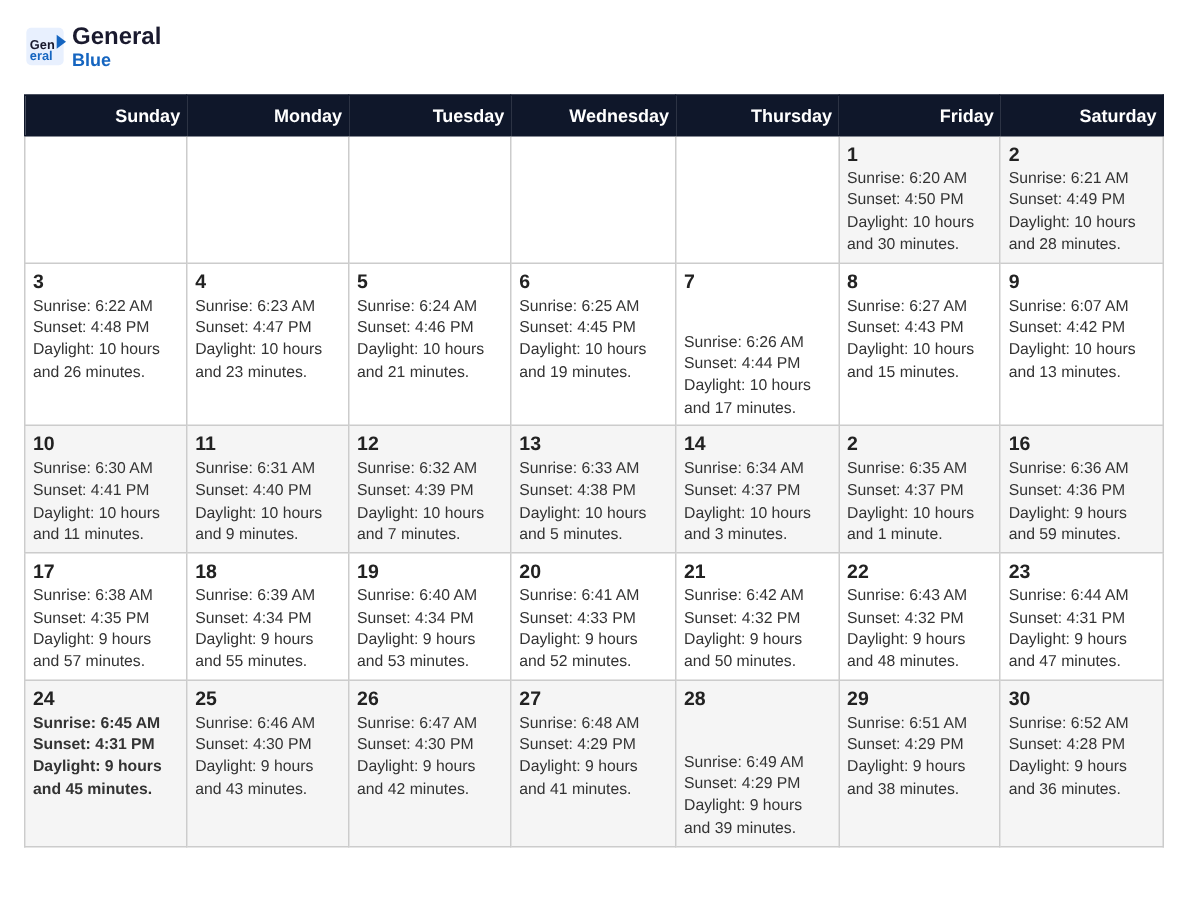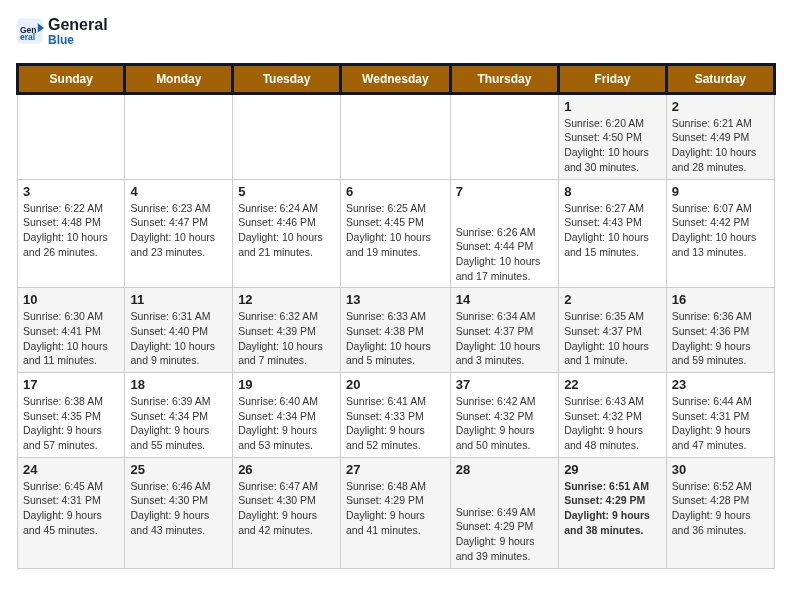--- a/index.html
+++ b/index.html
@@ -36,26 +36,26 @@
     .location {
       font-size: 15px;
       color: #555;
     }
     table {
       width: 100%;
       border-collapse: collapse;
       font-size: 11px;
     }
     thead th {
-      background: #a16207;
+      background: #0f172a;
       color: #fff;
       padding: 6px 4px;
-      text-align: center;
+      text-align: right;
       font-size: 12px;
-      border: 3px solid #0f172a;
+      border: 1px solid #0f172a;
     }
     tbody td {
       border: 1px solid #ccc;
       vertical-align: top;
       padding: 4px 5px;
       min-height: 70px;
       height: 80px;
       width: 113px;
     }
     tbody tr:nth-child(odd) td {
@@ -261,21 +261,21 @@
 and 53 minutes.</div>
         </td>
         <td>
           <span class="day-number">20</span>
           <div class="day-info" style="white-space: pre-line;">Sunrise: 6:41 AM
 Sunset: 4:33 PM
 Daylight: 9 hours
 and 52 minutes.</div>
         </td>
         <td>
-          <span class="day-number">37</span>
+          <span class="day-number">21</span>
           <div class="day-info" style="white-space: pre-line;">Sunrise: 6:42 AM
 Sunset: 4:32 PM
 Daylight: 9 hours
 and 50 minutes.</div>
         </td>
         <td>
           <span class="day-number">22</span>
           <div class="day-info" style="white-space: pre-line;">Sunrise: 6:43 AM
 Sunset: 4:32 PM
 Daylight: 9 hours
@@ -285,21 +285,21 @@
           <span class="day-number">23</span>
           <div class="day-info" style="white-space: pre-line;">Sunrise: 6:44 AM
 Sunset: 4:31 PM
 Daylight: 9 hours
 and 47 minutes.</div>
         </td>
       </tr>
       <tr>
         <td>
           <span class="day-number">24</span>
-          <div class="day-info" style="white-space: pre-line;">Sunrise: 6:45 AM
+          <div class="day-info" style="white-space: pre-line; font-weight: bold;">Sunrise: 6:45 AM
 Sunset: 4:31 PM
 Daylight: 9 hours
 and 45 minutes.</div>
         </td>
         <td>
           <span class="day-number">25</span>
           <div class="day-info" style="white-space: pre-line;">Sunrise: 6:46 AM
 Sunset: 4:30 PM
 Daylight: 9 hours
 and 43 minutes.</div>
@@ -320,21 +320,21 @@
         </td>
         <td>
           <span class="day-number">28</span>
           <div class="day-info" style="white-space: pre-line; margin-top: 28px;">Sunrise: 6:49 AM
 Sunset: 4:29 PM
 Daylight: 9 hours
 and 39 minutes.</div>
         </td>
         <td>
           <span class="day-number">29</span>
-          <div class="day-info" style="white-space: pre-line; font-weight: bold;">Sunrise: 6:51 AM
+          <div class="day-info" style="white-space: pre-line;">Sunrise: 6:51 AM
 Sunset: 4:29 PM
 Daylight: 9 hours
 and 38 minutes.</div>
         </td>
         <td>
           <span class="day-number">30</span>
           <div class="day-info" style="white-space: pre-line;">Sunrise: 6:52 AM
 Sunset: 4:28 PM
 Daylight: 9 hours
 and 36 minutes.</div>

